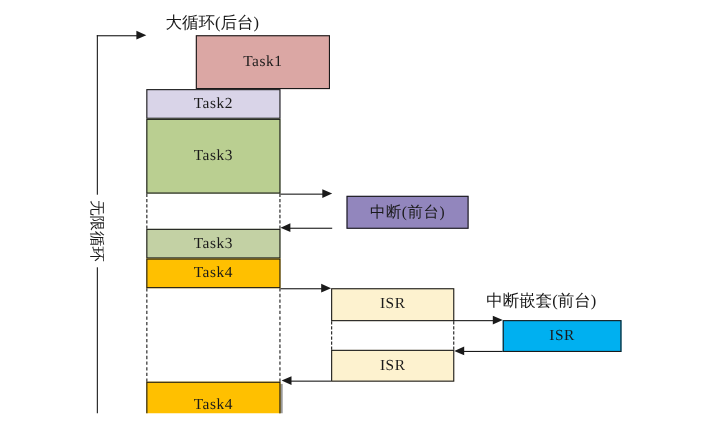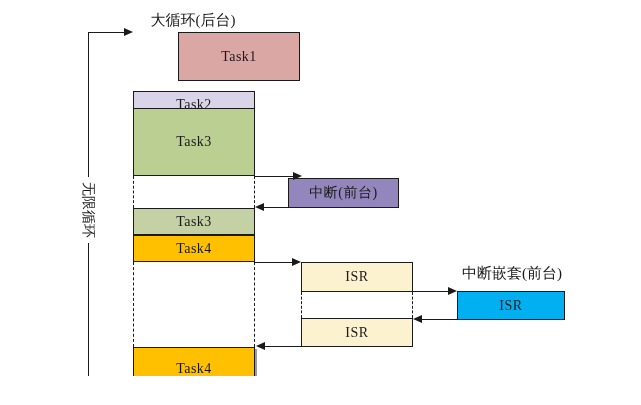--- a/index.html
+++ b/index.html
@@ -26,44 +26,44 @@
   .vdash{position:absolute;width:0;border-left:1px dashed #1a1a1a;}
   .ah-r{position:absolute;width:0;height:0;
         border-top:4px solid transparent;border-bottom:4px solid transparent;
         border-left:9px solid #1a1a1a;}
   .ah-l{position:absolute;width:0;height:0;
         border-top:4px solid transparent;border-bottom:4px solid transparent;
         border-right:9px solid #1a1a1a;}
 
   
   .col-task1 {left:133px;top:32px; width:122px;height:49px;margin-left:45px;}
-  .col-task2 {left:133px;top:91px; width:122px;height:27px;}
+  .col-task2 {left:133px;top:81px; width:122px;height:27px;}
   .col-task3a{left:133px;top:108px;width:122px;height:68px;}
   .col-task3b{left:133px;top:208px;width:122px;height:27px;}
   .col-task4a{left:133px;top:235px;width:122px;height:27px;}
   .col-task4b{left:133px;top:347px;width:122px;height:43px;
               box-shadow:2px 2px 0 #9a9a9a;}
 
   
   .gap1-l{left:133px;top:176px;height:32px;}
   .gap1-r{left:254px;top:176px;height:32px;}
   .gap2-l{left:133px;top:262px;height:85px;}
   .gap2-r{left:254px;top:262px;height:85px;}
 
   
-  .box-interrupt {left:288px;top:178px;width:111px;height:30px;}
+  .box-interrupt {left:315px;top:178px;width:111px;height:30px;}
   .box-isr1     {left:301px;top:262px;width:112px;height:30px;}
   .box-isr2     {left:301px;top:318px;width:112px;height:29px;}
   .box-isr-nest {left:457px;top:291px;width:108px;height:29px;}
   .isrgap-l{left:301px;top:292px;height:26px;}
   .isrgap-r{left:412px;top:292px;height:26px;}
 
   
   .title-main{left:128px;top:11px;width:130px;text-align:center;font-size:15px;}
-  .title-nest{left:442px;top:264px;width:140px;text-align:center;font-size:15px;}
+  .title-nest{left:442px;top:264px;width:140px;font-size:15px;}
   .loop-label{
     left:88px;top:210px;
     transform:translate(-50%,-50%) rotate(90deg);
     background:#fff;padding:2px 5px;font-size:14px;
   }
 
   
   .loop-v     {left:88px;top:32px;height:358px;}
   .loop-top   {left:88px;top:32px;width:37px;}
   .loop-bottom{left:88px;top:389px;width:41px;}

